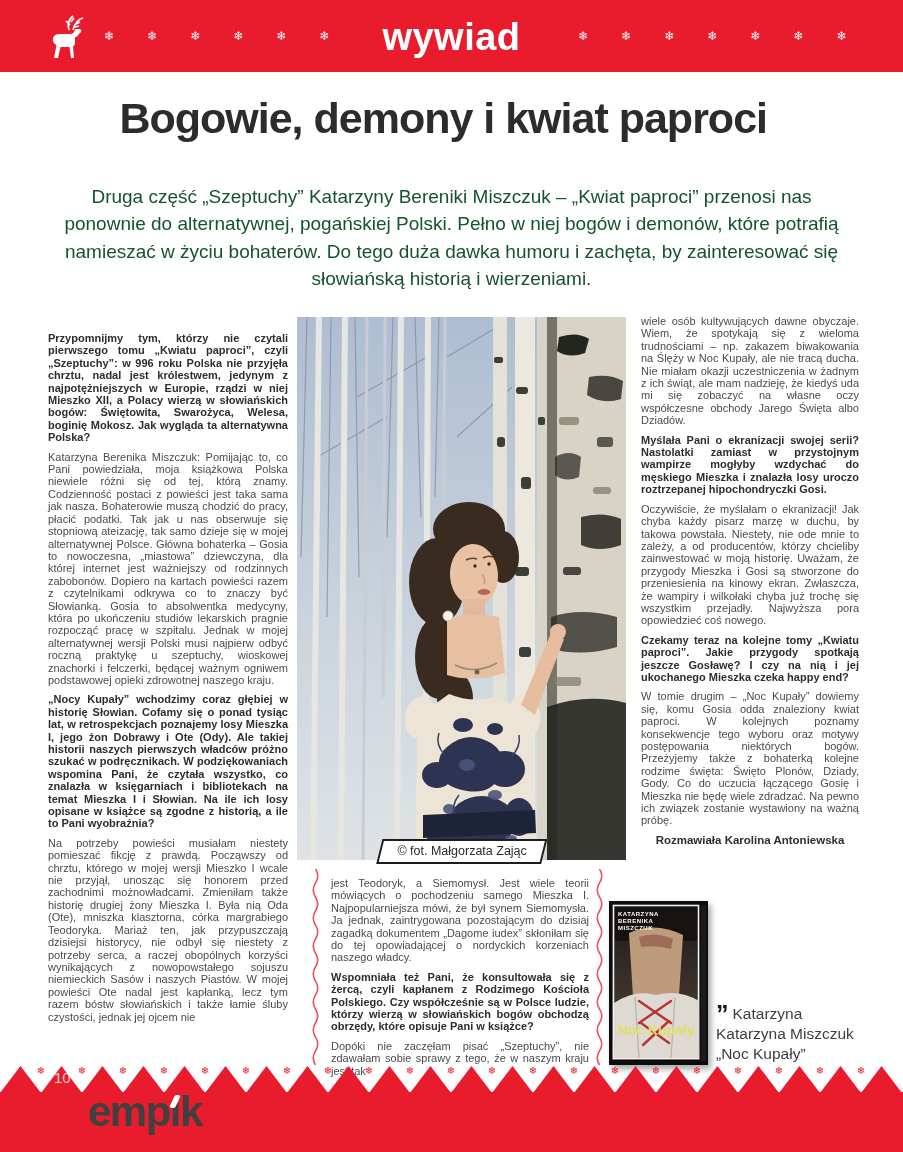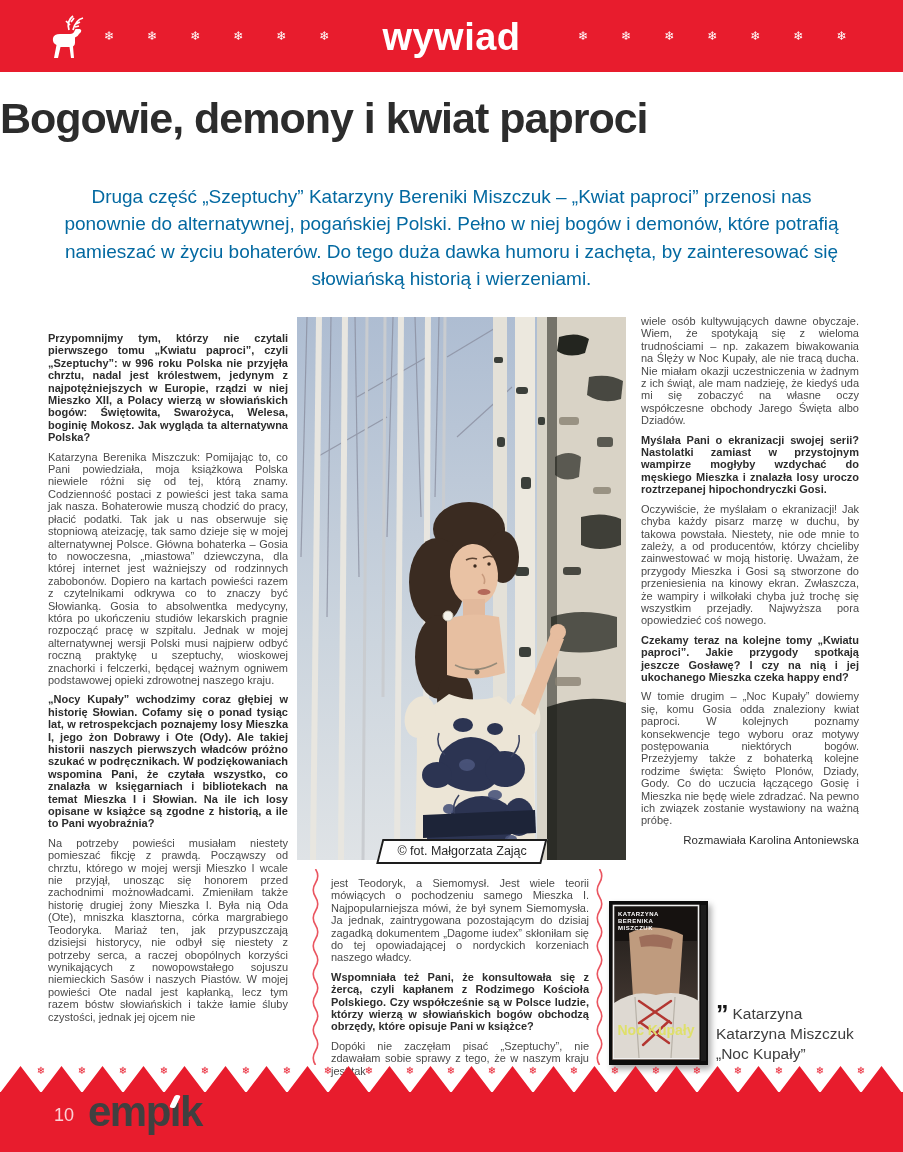--- a/index.html
+++ b/index.html
@@ -13,34 +13,34 @@
   .masthead{left:0;top:0;width:903px;height:72px;background:#e81c2d}
   .mast-title{position:absolute;left:0;top:0;width:903px;height:72px;line-height:74px;
     text-align:center;color:#fff;font-size:38px;font-weight:700;letter-spacing:.5px}
   .flakes{position:absolute;top:0;height:72px;display:flex;align-items:center;gap:33px;
     color:#fff;font-size:12px}
   .flakes-left{left:104px}
   .flakes-right{left:578px}
   .deer{position:absolute;left:46px;top:14px}
 
   
-  .headline{left:0;top:94px;width:767px;text-align:left;font-size:43px;font-weight:700;
+  .headline{left:0;top:94px;width:767px;text-align:right;font-size:43px;font-weight:700;
     color:#2c2c2c;letter-spacing:-1px}
   .lead{left:57px;top:183px;width:789px;text-align:center;font-size:19px;line-height:1.44;
-    color:#0369a1}
+    color:#14532d}
 
   
   .bodycol{font-size:11px;line-height:12.4px;text-align:justify}
   .bodycol p{margin:0 0 7px}
   .bodycol p.q{font-weight:700;color:#2d2d2d}
   .bodycol p.a{color:#4a4a4a}
   .col1{left:48px;top:332px;width:240px}
   .col3{left:641px;top:315px;width:218px}
   .col2{left:331px;top:877px;width:258px}
-  .byline{font-weight:400;color:#2d2d2d;text-align:right;margin-top:0;font-size:11.5px}
+  .byline{font-weight:700;color:#2d2d2d;text-align:center;margin-top:0;font-size:11.5px}
 
   
   .photo{left:297px;top:317px;width:329px;height:543px}
   .photo svg{display:block}
   .photo-caption{position:absolute;left:50%;bottom:-4px;transform:translateX(-50%) skewX(-14deg);
     background:#fff;border:2px solid #1d1d1d;padding:3px 16px 4px;font-size:12.5px;color:#2a2a2a;
     white-space:nowrap}
   .photo-caption .unskew{display:inline-block;transform:skewX(14deg)}
 
   
@@ -50,21 +50,21 @@
 
   
   .book{left:609px;top:901px;filter:drop-shadow(3px 4px 3px rgba(0,0,0,.35))}
   .book-caption{left:716px;top:1004px;width:160px;font-size:15.5px;line-height:1.28;color:#3e3e3e}
   .bq{font-weight:700;font-size:25px;line-height:.55;vertical-align:-4px;margin-right:4px;color:#161616}
   .bc-line{display:block}
 
   
   .zigzag{left:0;top:1061px}
   .footer-red{left:0;top:1092px;width:903px;height:60px;background:#e81c2d}
-  .pagenum{left:54px;top:1105px;color:rgba(255,255,255,.8);font-size:18px}
+  .pagenum{left:54px;top:1069px;color:rgba(255,255,255,.8);font-size:15px}
   .logo{left:88px;top:1088px;color:#404040;font-size:42px;font-weight:700;letter-spacing:-1.5px}
   .logo .iwrap{position:relative;display:inline-block}
   .logo .accent{position:absolute;left:2.5px;top:7px;width:6px;height:13px;background:#fff;
     border-radius:2px;transform:skewX(-18deg) rotate(9deg)}
   svg text{font-family:"Liberation Sans",sans-serif}
 </style>
 </head>
 <body>
 
 <div class="abs masthead">

